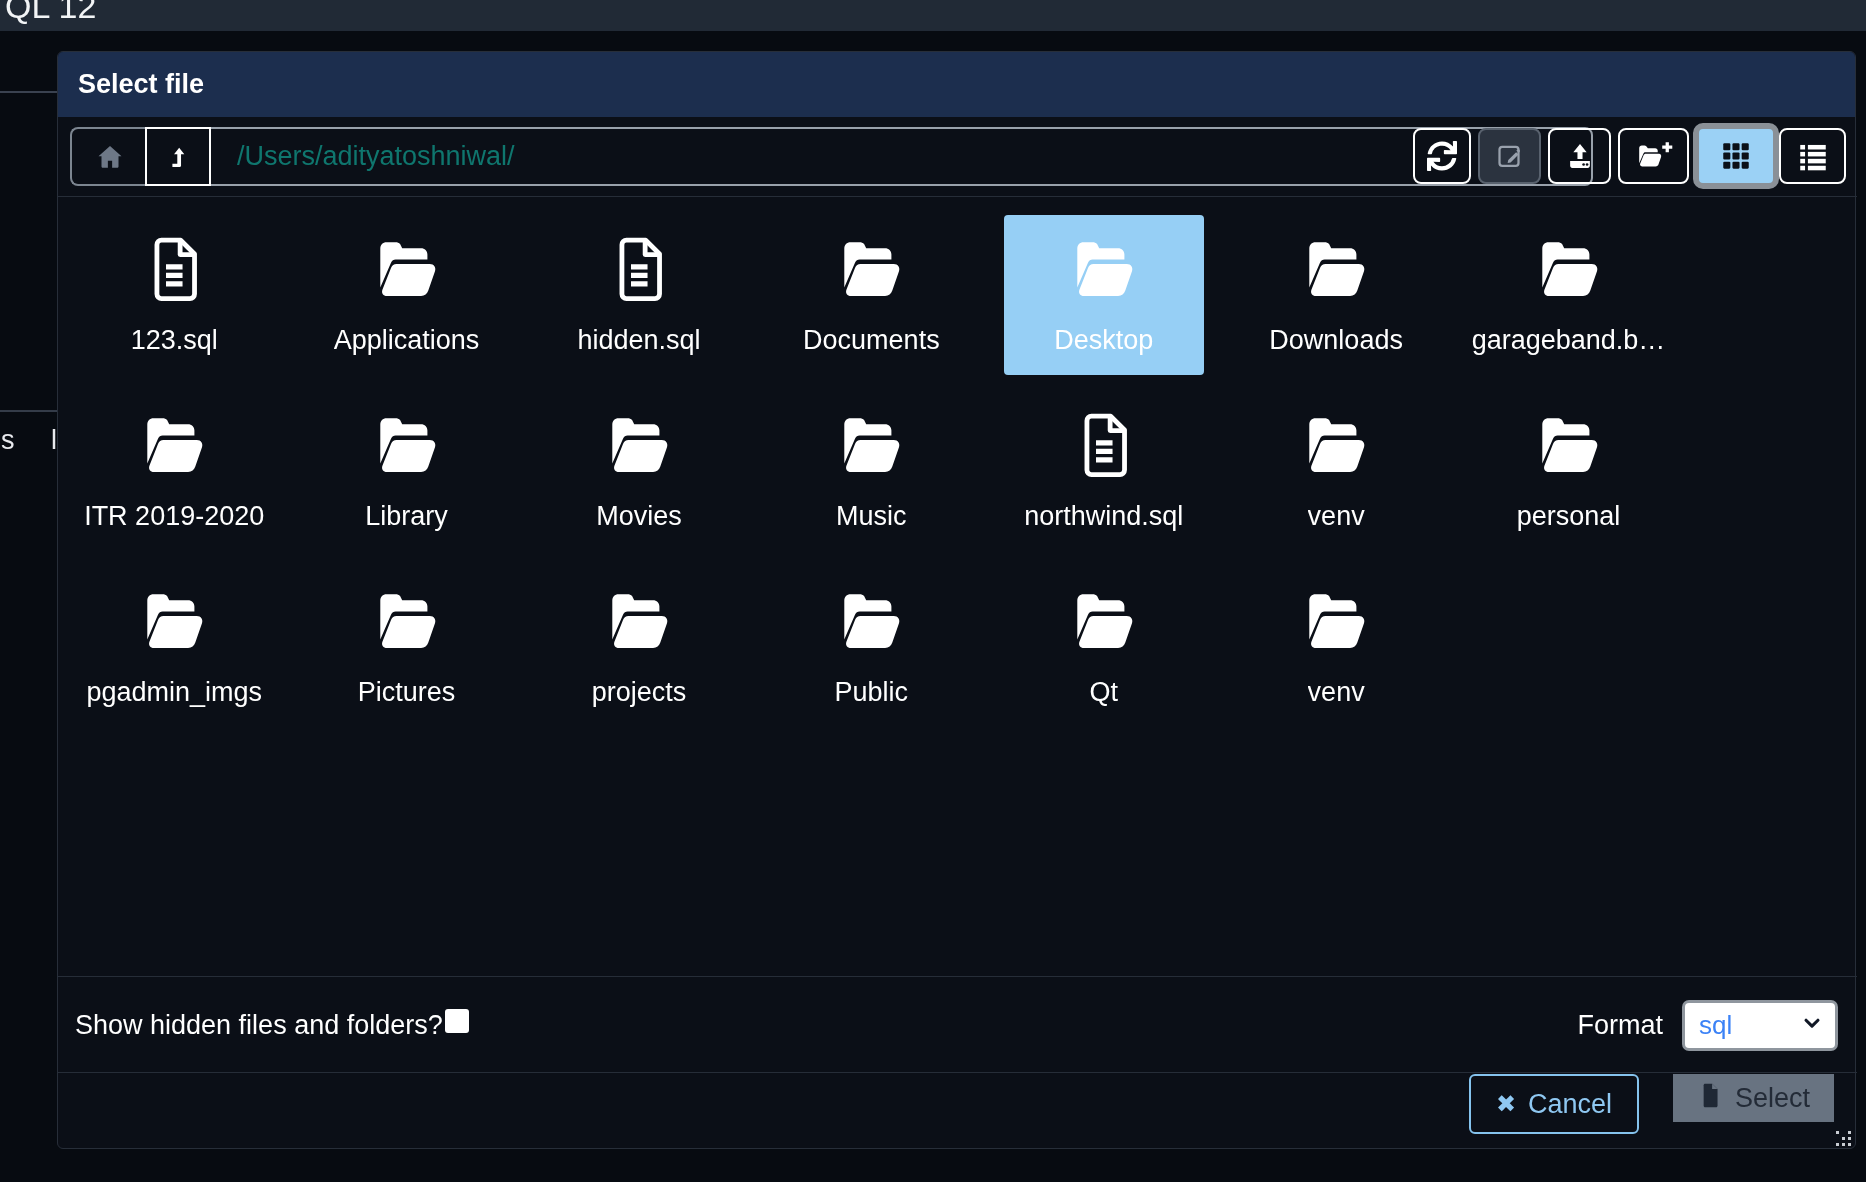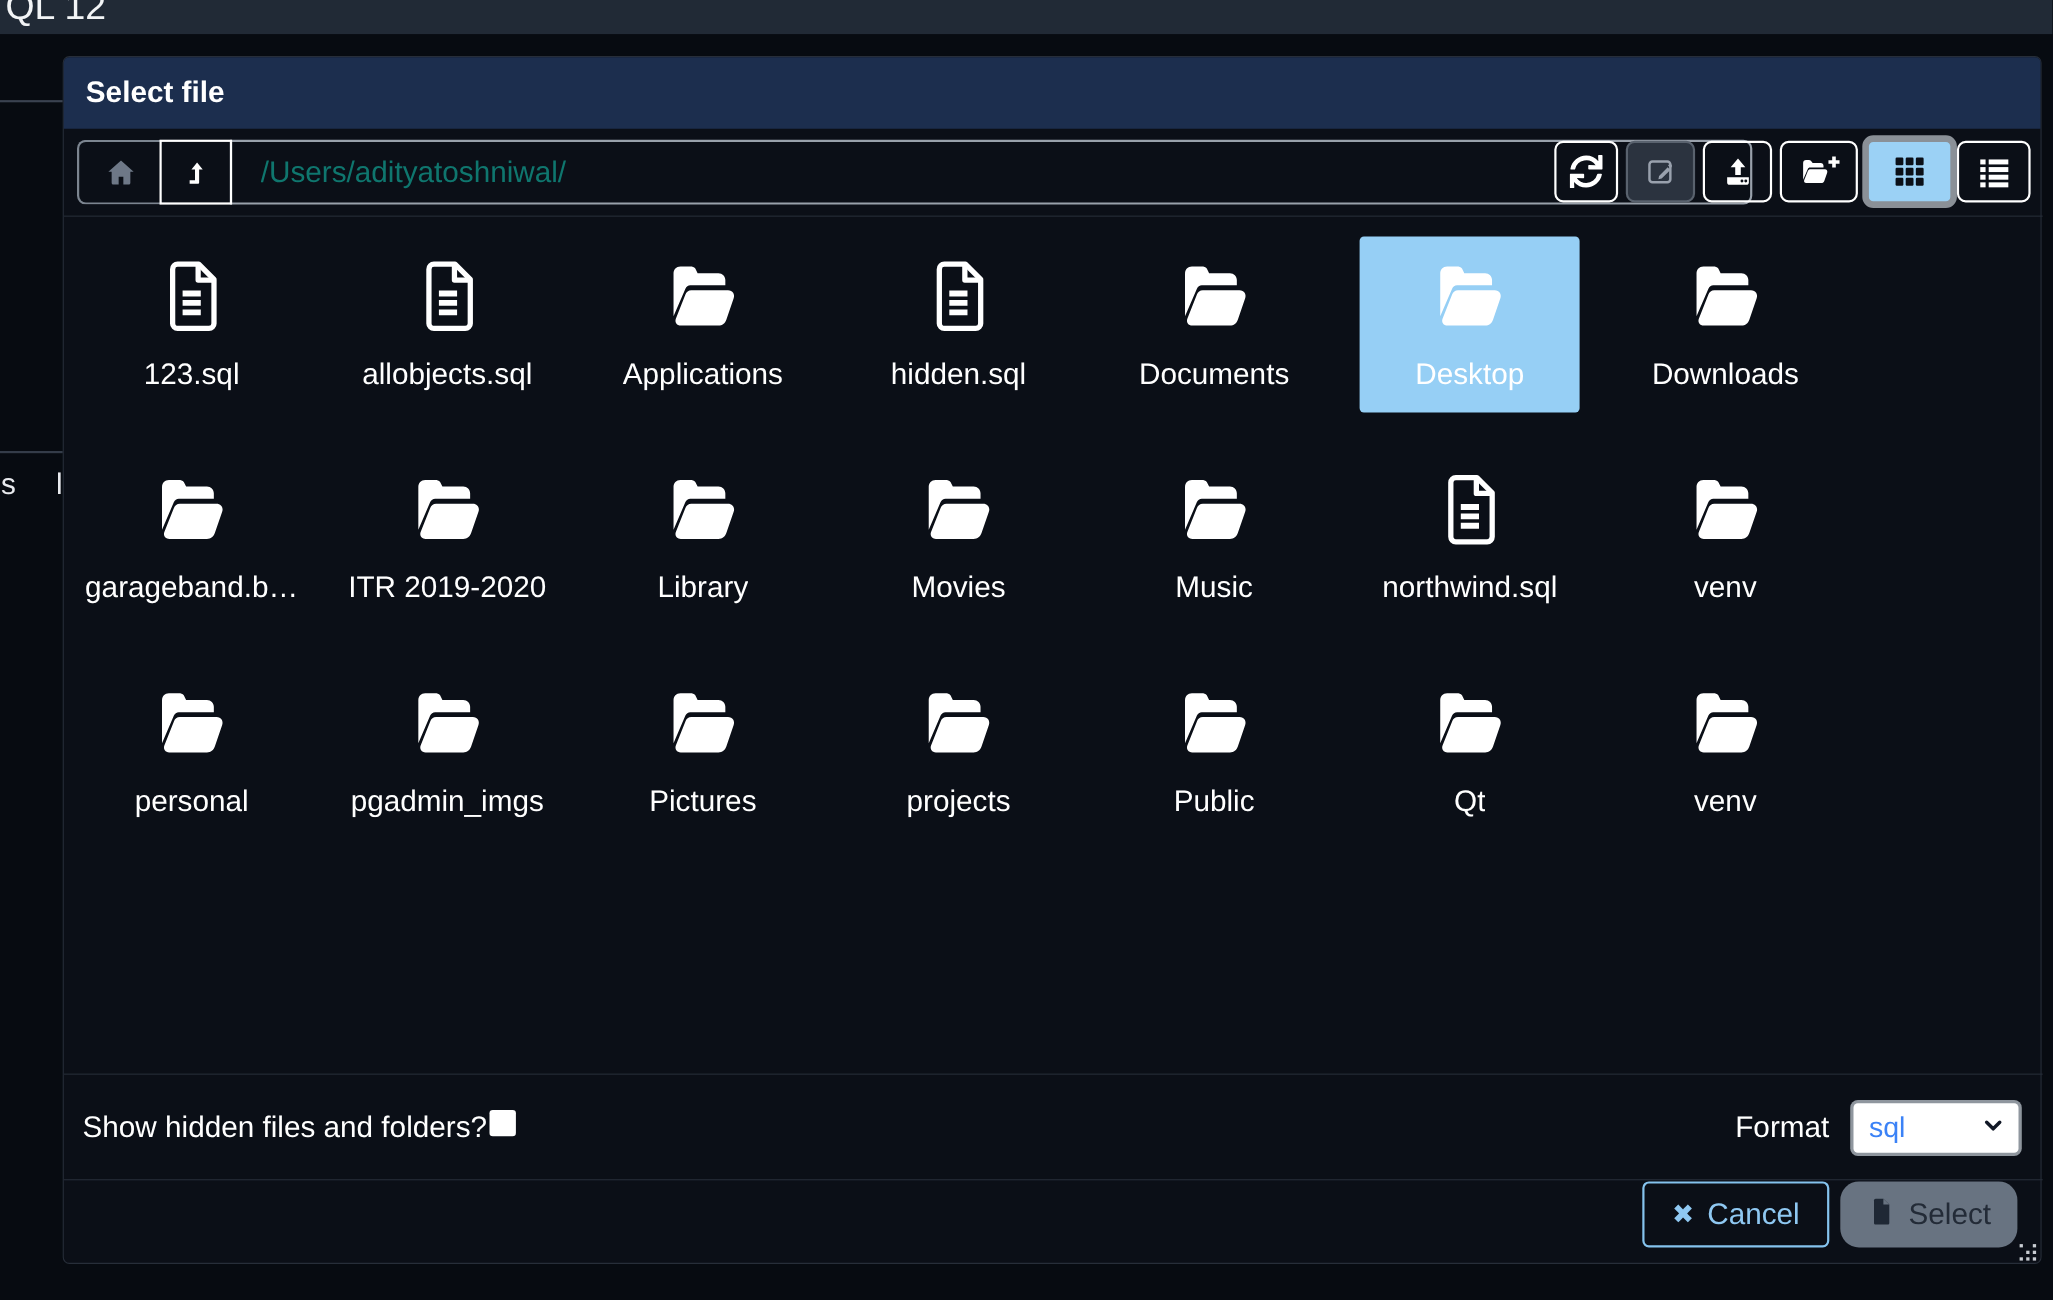--- a/index.html
+++ b/index.html
@@ -66,21 +66,21 @@
   .btn-listview { left:1721px; top:76px; width:67px; height:56px; }
   .tb-btn svg { display:block; }
 
   
   .grid-area {
     position:absolute; left:0; top:144px; width:1799px; height:781px;
     border-top:1px solid #262d38; border-bottom:1px solid #262d38;
     padding-top:18px; overflow:hidden;
   }
   .file-grid {
-    display:grid; grid-template-columns:repeat(7, 232.4px); row-gap:34px;
+    display:grid; grid-template-columns:repeat(7, 232.4px); row-gap:16px;
   }
   .file-item {
     width:200px; height:160px; justify-self:center; border-radius:4px;
     display:flex; flex-direction:column; align-items:center; cursor:pointer;
     padding-top:16px;
   }
   .file-item.selected { background:#96cff5; }
   .file-icon { width:76px; height:76px; display:flex; align-items:center; justify-content:center; }
   .file-label {
     margin-top:18px; font-size:27px; color:#ffffff; line-height:30px;
@@ -116,24 +116,25 @@
   }
   .btn-cancel {
     width:170px; height:60px; background:transparent;
     border:2px solid #85c3ee; border-radius:6px; cursor:pointer;
     display:flex; align-items:center; justify-content:center; gap:12px;
     color:#8fc8f2; font-size:27px;
     font-family:"Liberation Sans","DejaVu Sans",sans-serif;
   }
   .btn-cancel .x-glyph { font-size:24px; font-weight:bold; }
   .btn-select {
-    width:161px; height:60px; background:#687381; border:none; border-radius:17px;
+    width:161px; height:48px; background:#687381; border:none; border-radius:0;
     display:flex; align-items:center; justify-content:center; gap:12px;
     color:#232b37; font-size:27px; cursor:default;
     font-family:"Liberation Sans","DejaVu Sans",sans-serif;
+    margin-left:24px;
   }
   .resize-grip {
     position:absolute; right:4px; bottom:2px; width:15px; height:15px;
   }
   .resize-grip i {
     position:absolute; left:0; top:0; width:3px; height:3px; background:#c8ccd2;
     box-shadow:12px 0 #c8ccd2, 6px 6px #c8ccd2, 12px 6px #c8ccd2,
                0 12px #c8ccd2, 6px 12px #c8ccd2, 12px 12px #c8ccd2;
   }
 </style>
@@ -244,30 +245,20 @@
             <svg width="64" height="72" viewBox="0 0 24 26" fill="none" stroke="#ffffff" stroke-width="1.8" stroke-linejoin="round">
               <path d="M7.3 2.2h7.2l5.2 5.2v15a1.7 1.7 0 0 1-1.7 1.7H7.3a1.7 1.7 0 0 1-1.7-1.7V3.9a1.7 1.7 0 0 1 1.7-1.7z"></path>
               <path d="M14.3 2.4v5.2h5.2"></path>
               <path d="M9 12.2h6.2M9 15.4h6.2M9 18.6h6.2" stroke-width="2"></path>
             </svg>
           </span>
     <span class="file-label">123.sql</span>
   </div>
         <div class="file-item">
     <span class="file-icon">
-            <svg width="64" height="72" viewBox="0 0 24 26" fill="none" stroke="#ffffff" stroke-width="1.8" stroke-linejoin="round">
-              <path d="M7.3 2.2h7.2l5.2 5.2v15a1.7 1.7 0 0 1-1.7 1.7H7.3a1.7 1.7 0 0 1-1.7-1.7V3.9a1.7 1.7 0 0 1 1.7-1.7z"></path>
-              <path d="M14.3 2.4v5.2h5.2"></path>
-              <path d="M9 12.2h6.2M9 15.4h6.2M9 18.6h6.2" stroke-width="2"></path>
-            </svg>
-          </span>
-    <span class="file-label">allobjects.sql</span>
-  </div>
-        <div class="file-item">
-    <span class="file-icon">
             <svg width="72" height="72" viewBox="0 0 24 24" fill="#ffffff">
               <path d="M5.2 3.1c-1.3 0-2.1.9-2.1 2.1v13l3.6-8.4c.3-.6.8-1 1.5-1h10.6V7.2c0-1.2-.9-2.1-2.1-2.1h-6.3L9.7 3.7c-.4-.4-.9-.6-1.5-.6H5.2z"></path>
               <path d="M8.5 10.3h11.1c1.4 0 2.2 1.2 1.7 2.5l-2.2 6.4c-.4 1.1-1.2 1.8-2.4 1.8H5.3c-1.2 0-1.9-1-1.5-2.1l2.9-7.3c.3-.8.9-1.3 1.8-1.3z"></path>
             </svg>
           </span>
     <span class="file-label">Applications</span>
   </div>
         <div class="file-item">
     <span class="file-icon">
             <svg width="64" height="72" viewBox="0 0 24 26" fill="none" stroke="#ffffff" stroke-width="1.8" stroke-linejoin="round">

